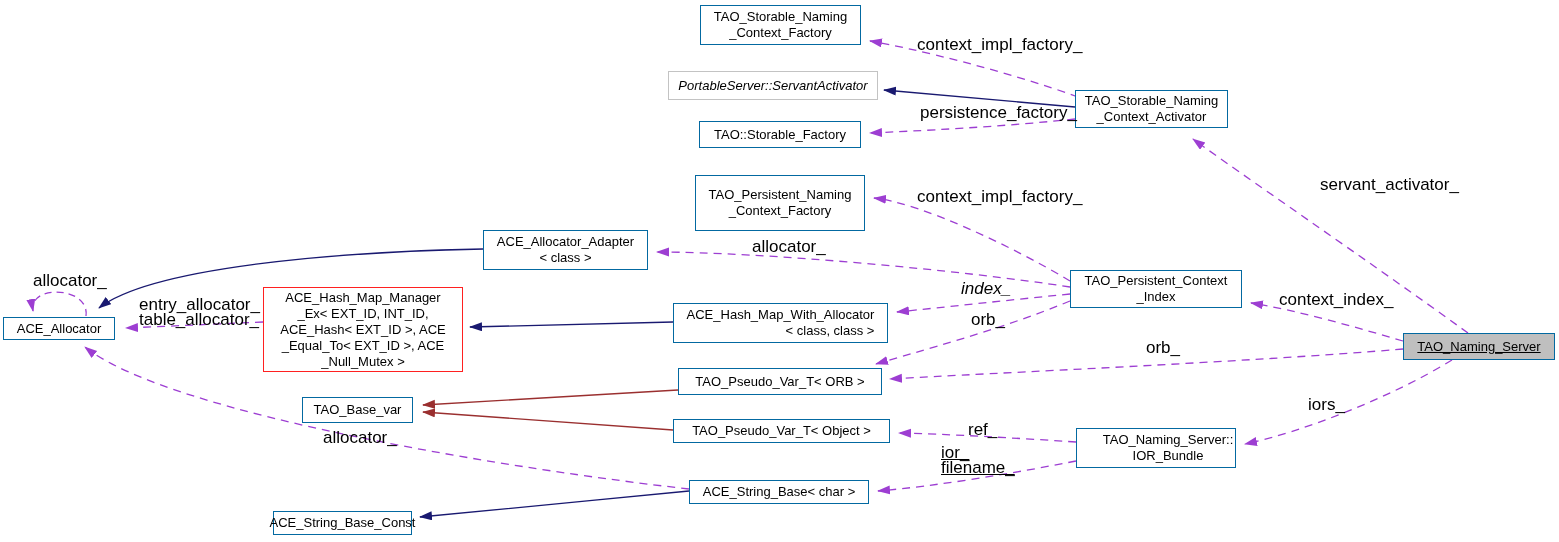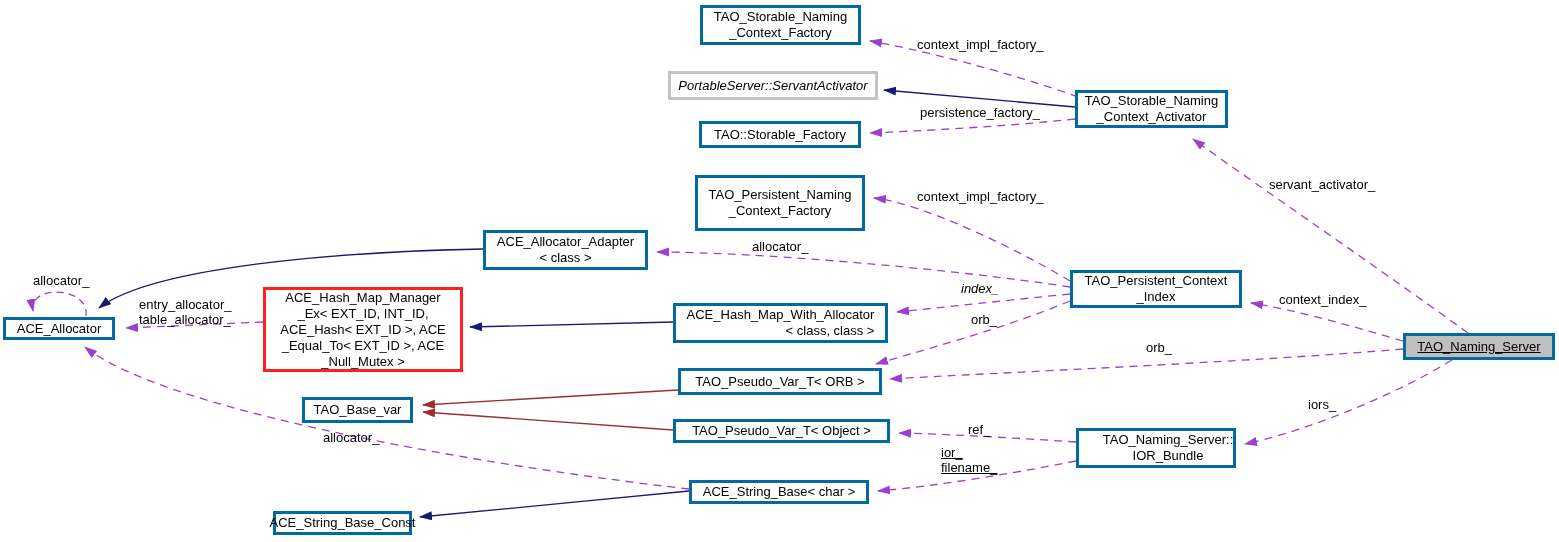--- a/index.html
+++ b/index.html
@@ -8,33 +8,33 @@
     width:1559px;height:542px;
     background:#ffffff;
     font-family:"Liberation Sans", sans-serif;
     overflow:hidden;
   }
   svg.edges{position:absolute;left:0;top:0;width:1559px;height:542px;}
   .node{
     position:absolute;
     box-sizing:border-box;
     background:#ffffff;
-    border:3px solid #0369a1;
+    border:1px solid #0369a1;
     display:flex;align-items:center;justify-content:center;
     text-align:center;
     white-space:pre-line;
     font-size:13px;line-height:16px;color:#000000;
     cursor:pointer;
   }
   .node.external{border-color:#c3c3c3;}
   .node.template-red{border-color:#ff2020;}
   .node.current{background:#bfbfbf;}
   .edge-label{
     position:absolute;
-    font-size:13px;line-height:15px;color:#000000;
+    font-size:17px;line-height:15px;color:#000000;
     white-space:pre-line;
   }
   .edge-label.center{text-align:left;text-decoration:underline;}
 </style>
 </head>
 <body>
 
 <div class="canvas">
 
   <svg class="edges" viewBox="0 0 1559 542">
@@ -99,21 +99,21 @@
   <div class="node" style="left:1070px;top:270px;width:172px;height:38px;">TAO_Persistent_Context
 _Index</div>
   <div class="node current" style="left:1403px;top:333px;width:152px;height:27px;text-decoration:underline;">TAO_Naming_Server</div>
   <div class="node" style="left:1076px;top:428px;width:160px;height:40px;padding-left:24px;">TAO_Naming_Server::
 IOR_Bundle</div>
   <div class="node" style="left:689px;top:480px;width:180px;height:24px;">ACE_String_Base&lt; char &gt;</div>
   <div class="node" style="left:273px;top:511px;width:139px;height:24px;">ACE_String_Base_Const</div>
 
   <div class="edge-label" style="left:917px;top:37px;">context_impl_factory_</div>
   <div class="edge-label" style="left:920px;top:105px;">persistence_factory_</div>
-  <div class="edge-label" style="left:1269px;top:177px;">servant_activator_</div>
+  <div class="edge-label" style="left:1320px;top:177px;">servant_activator_</div>
   <div class="edge-label" style="left:917px;top:189px;">context_impl_factory_</div>
   <div class="edge-label" style="left:752px;top:239px;">allocator_</div>
   <div class="edge-label" style="left:961px;top:281px;font-style:italic;">index_</div>
   <div class="edge-label" style="left:971px;top:312px;">orb_</div>
   <div class="edge-label" style="left:1279px;top:292px;">context_index_</div>
   <div class="edge-label" style="left:1146px;top:340px;">orb_</div>
   <div class="edge-label" style="left:1308px;top:397px;">iors_</div>
   <div class="edge-label" style="left:968px;top:422px;">ref_</div>
   <div class="edge-label center" style="left:941px;top:445px;width:80px;">ior_
 filename_</div>

